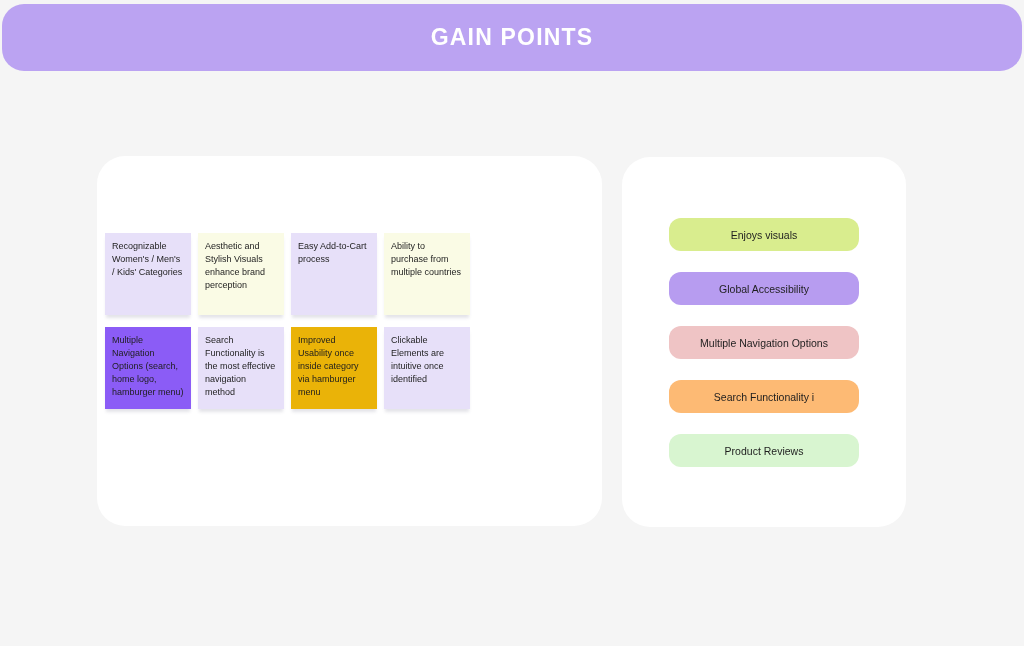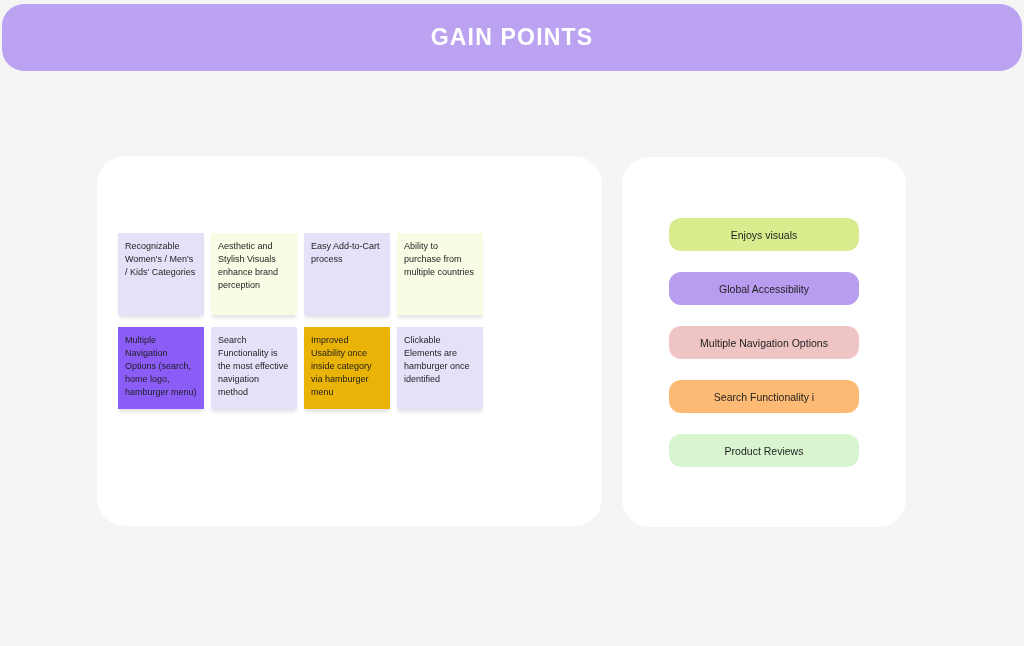--- a/index.html
+++ b/index.html
@@ -50,21 +50,21 @@
   .panel-right {
     left: 622px;
     top: 157px;
     width: 284px;
     height: 370px;
   }
 
   
   .sticky-rows {
     position: absolute;
-    left: 21px;
+    left: 8px;
     top: 77px;
   }
   .sticky-row {
     display: flex;
     gap: 7px;
     margin-bottom: 12px;
   }
   .sticky {
     width: 86px;
     height: 82px;
@@ -129,21 +129,21 @@
         <div class="sticky" style="background-color: #8b5cf6;">
           <span>Multiple Navigation Options (search, home logo, hamburger menu)</span>
         </div>
         <div class="sticky" style="background-color: rgb(231, 224, 249);">
           <span>Search Functionality is the most effective navigation method</span>
         </div>
         <div class="sticky" style="background-color: #eab308;">
           <span>Improved Usability once inside category via hamburger menu</span>
         </div>
         <div class="sticky" style="background-color: rgb(231, 224, 249);">
-          <span>Clickable Elements are hamburger once identified</span>
+          <span>Clickable Elements are intuitive once identified</span>
         </div>
       </div>
     </div>
   </div>
 
   <div class="panel panel-right">
     <div class="pills">
       <div class="pill" style="background-color: rgb(217, 237, 142);">
         <span>Enjoys visuals</span>
       </div>

